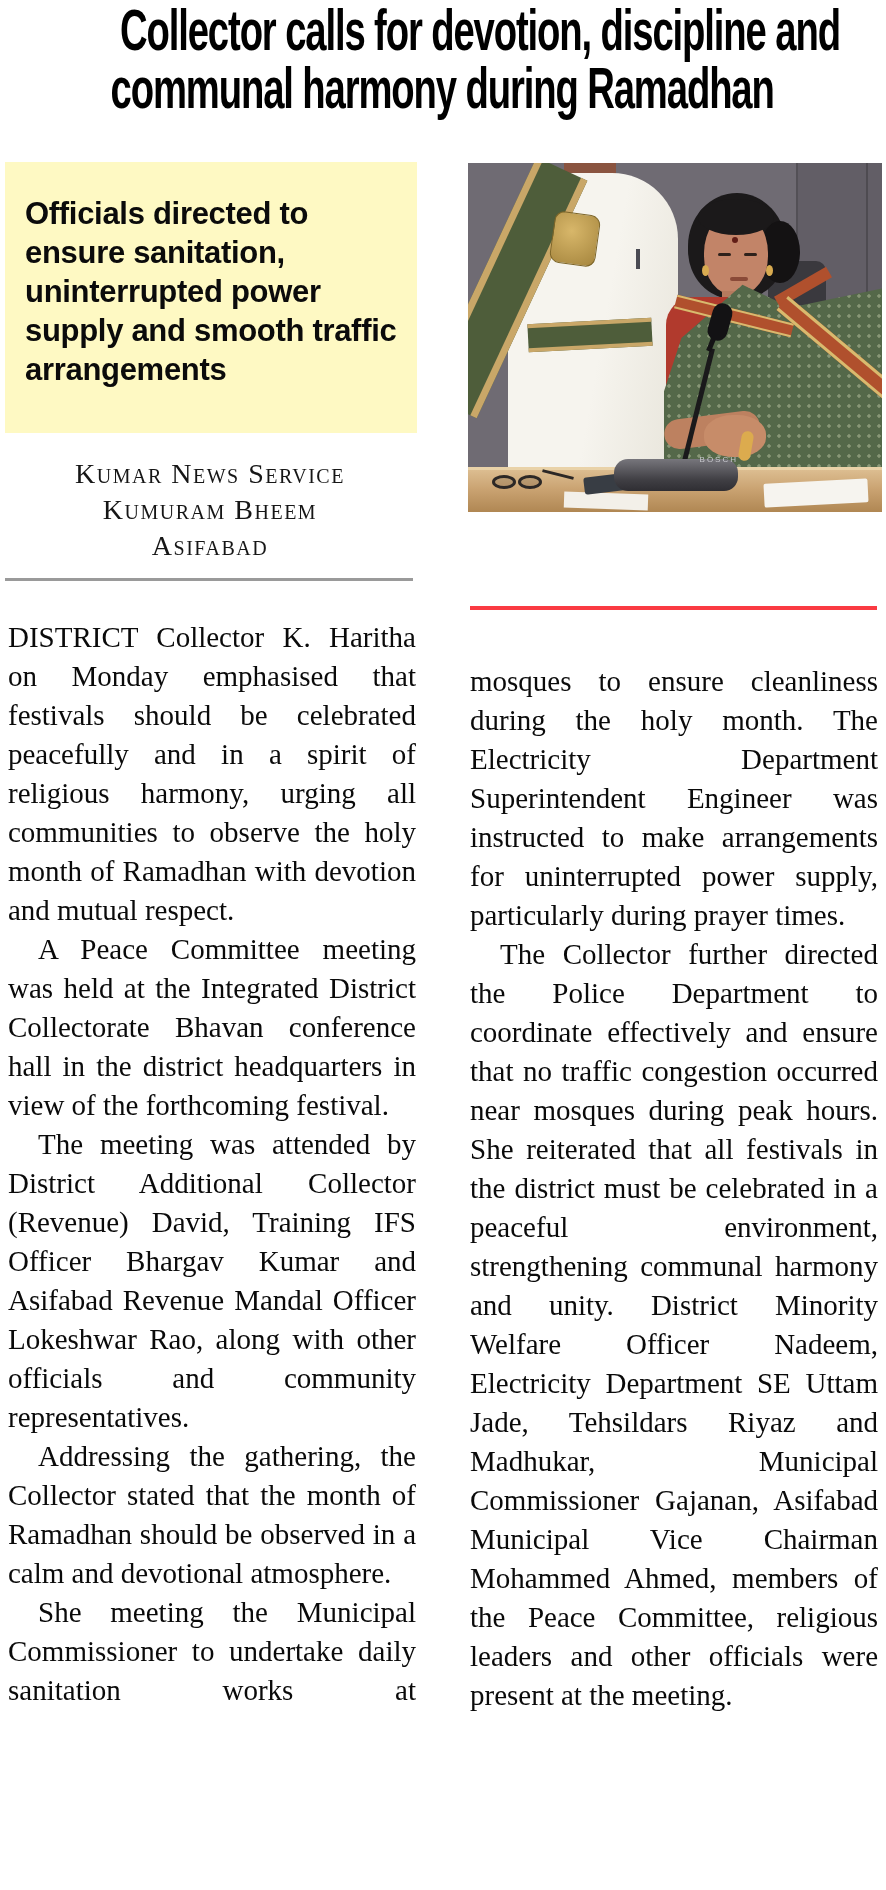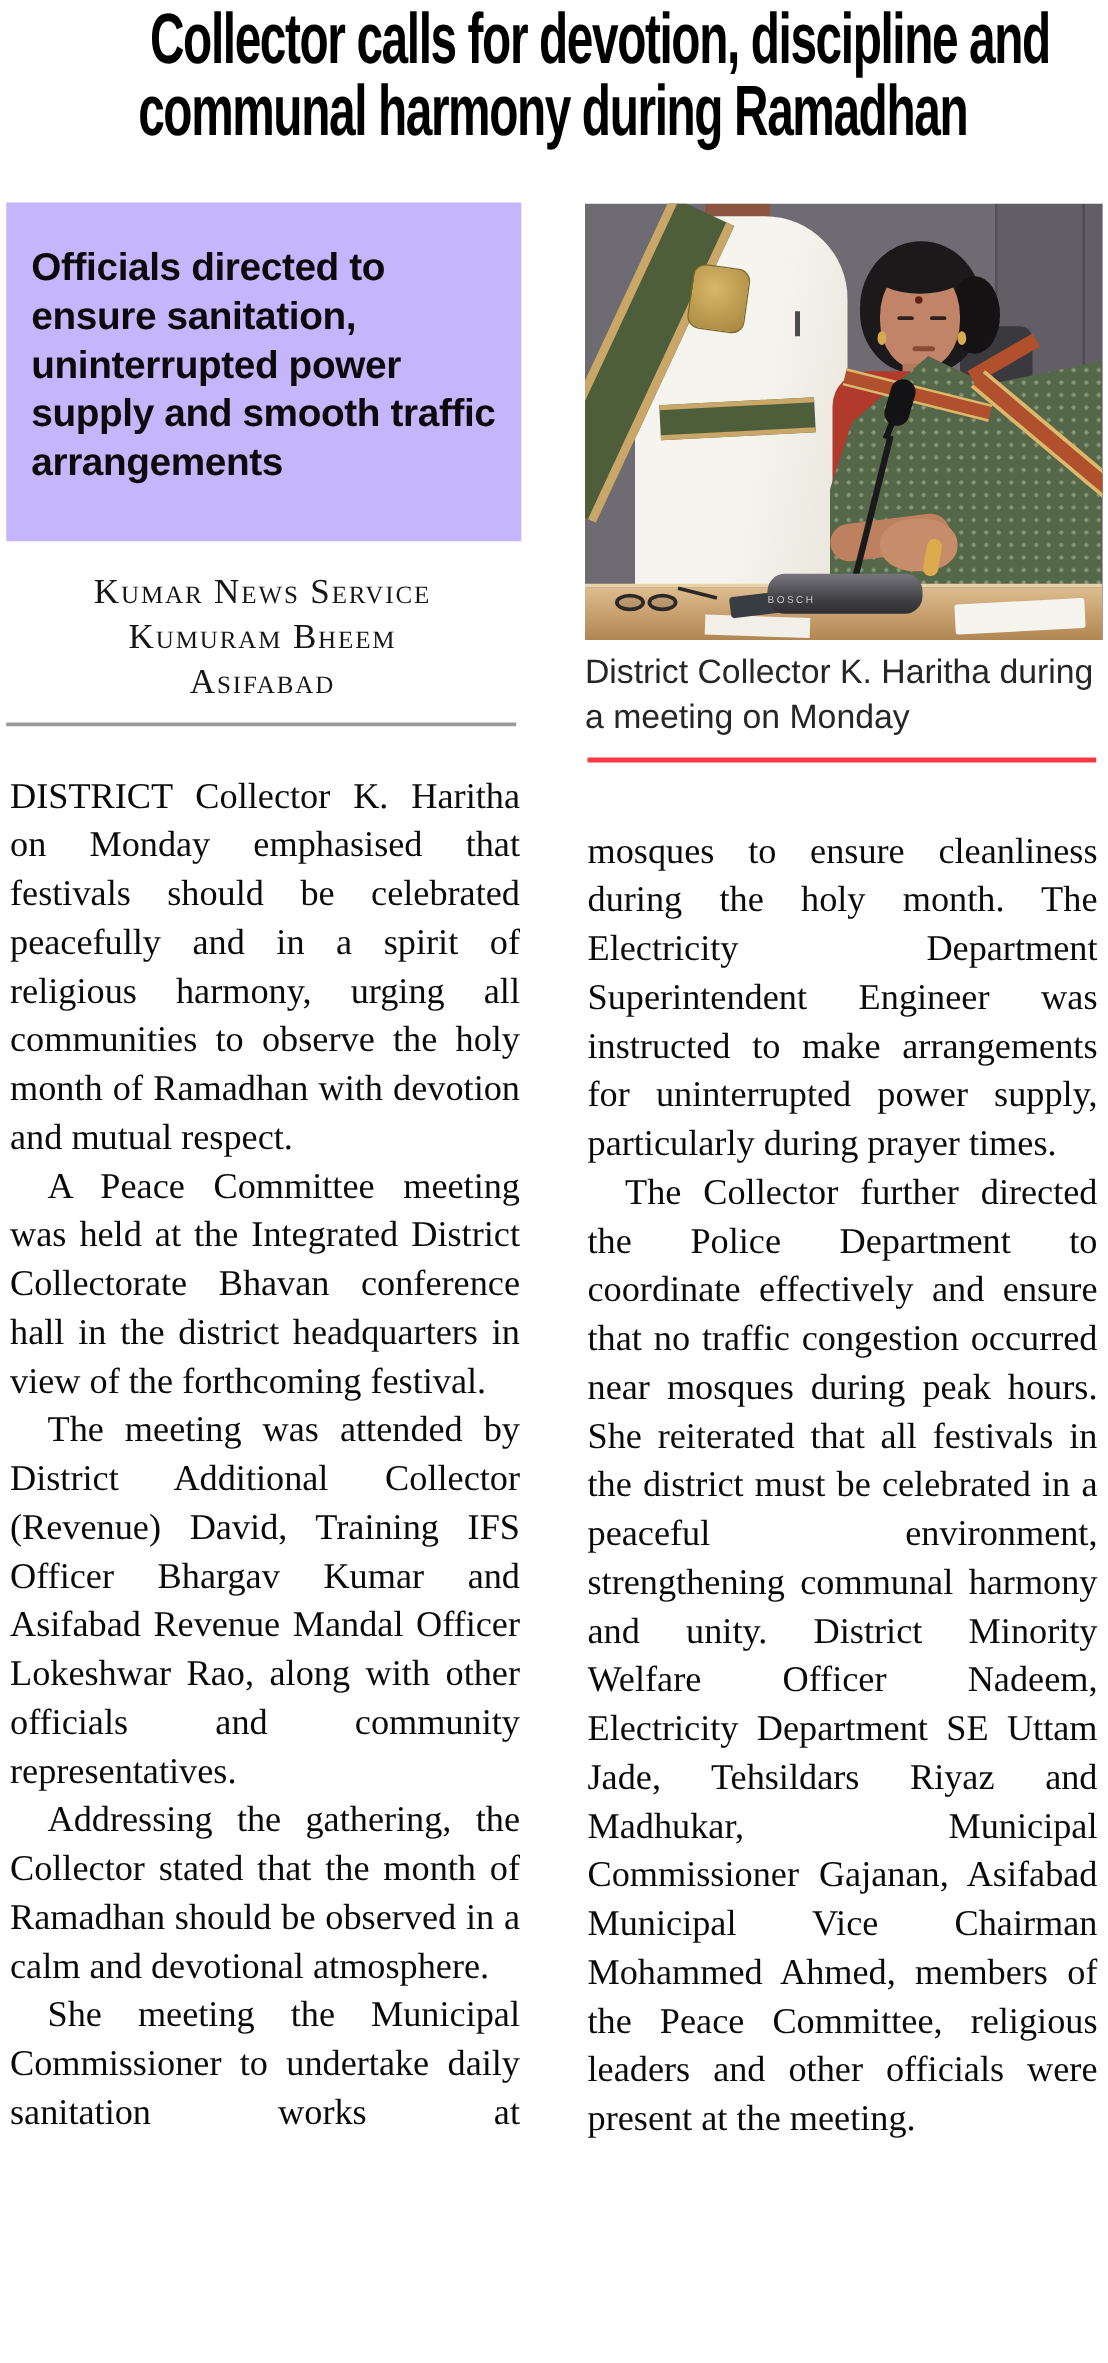--- a/index.html
+++ b/index.html
@@ -8,21 +8,21 @@
 
   
   .headline { position:absolute; top:2px; left:0; width:874px; text-align:center;
               font-family:"Liberation Sans", sans-serif; font-weight:bold; color:#000; }
   .hl-line { display:block; height:58px; line-height:58px; white-space:nowrap; }
   .hl-inner { display:inline-block; font-size:51px; letter-spacing:-1.5px;
               transform:scale(0.75,1.12); transform-origin:center center; }
 
   
   .standfirst { position:absolute; left:5px; top:162px; width:412px; height:271px;
-                background:#c4b5fd; box-sizing:border-box; padding:32px 18px 0 20px;
+                background:#fef9c3; box-sizing:border-box; padding:32px 18px 0 20px;
                 font-family:"Liberation Sans", sans-serif; font-weight:bold;
                 font-size:31px; line-height:39px; letter-spacing:-0.3px; color:#0b0b0b; }
 
   
   .byline { position:absolute; left:0; top:456px; width:420px; text-align:center;
             font-variant:small-caps; font-size:28px; line-height:36px;
             letter-spacing:1.5px; color:#161616; }
   .byline-rule { position:absolute; left:5px; top:578px; width:408px; height:3px; background:#9a9a9a; }
 
   
@@ -39,21 +39,21 @@
   
   .col { position:absolute; width:408px; bottom:0; overflow:hidden;
          font-size:29px; line-height:39px; text-align:justify; color:#0a0a0a;
          -webkit-hyphens:auto; hyphens:auto; }
   .col p { margin:0; }
   .col p.indent { text-indent:30px; }
   .col p.runover { text-align-last:justify; }
   .col-left { left:8px; top:618px; }
   .col-right { left:470px; top:662px; }
 
-  .mic-label { position:absolute; left:146px; top:312px; width:124px; text-align:left;
+  .mic-label { position:absolute; left:146px; top:292px; width:124px; text-align:right;
                font-family:"Liberation Sans", sans-serif; font-size:8px; letter-spacing:2px;
                color:#c9c9cf; }
 </style>
 </head>
 <body>
 
 <div class="page">
 
   <h1 class="headline" style="margin:0;">
     <span class="hl-line"><span class="hl-inner">Collector calls for devotion, discipline and</span></span>
@@ -119,21 +119,20 @@
     <div class="mic-label">BOSCH</div>
   </div>
 
   <div class="byline">
     <div>Kumar News Service</div>
     <div>Kumuram Bheem</div>
     <div>Asifabad</div>
   </div>
   <div class="byline-rule"></div>
 
-  <div class="caption">District Collector K. Haritha during a meeting on Monday</div>
   <div class="caption-rule"></div>
 
   <div class="col col-left">
     <p>DISTRICT Collector K. Haritha on Monday emphasised that festivals should be celebrated peacefully and in a spirit of religious harmony, urging all communities to observe the holy month of Ramadhan with devotion and mutual respect.</p>
     <p class="indent">A Peace Committee meeting was held at the Integrated District Collectorate Bhavan conference hall in the district headquarters in view of the forthcoming festival.</p>
     <p class="indent">The meeting was attended by District Additional Collector (Revenue) David, Training IFS Officer Bhargav Kumar and Asifabad Revenue Mandal Officer Lokeshwar Rao, along with other officials and community representatives.</p>
     <p class="indent">Addressing the gathering, the Collector stated that the month of Ramadhan should be observed in a calm and devotional atmosphere.</p>
     <p class="indent runover">She meeting the Municipal Commissioner to undertake daily sanitation works at</p>
   </div>
 

